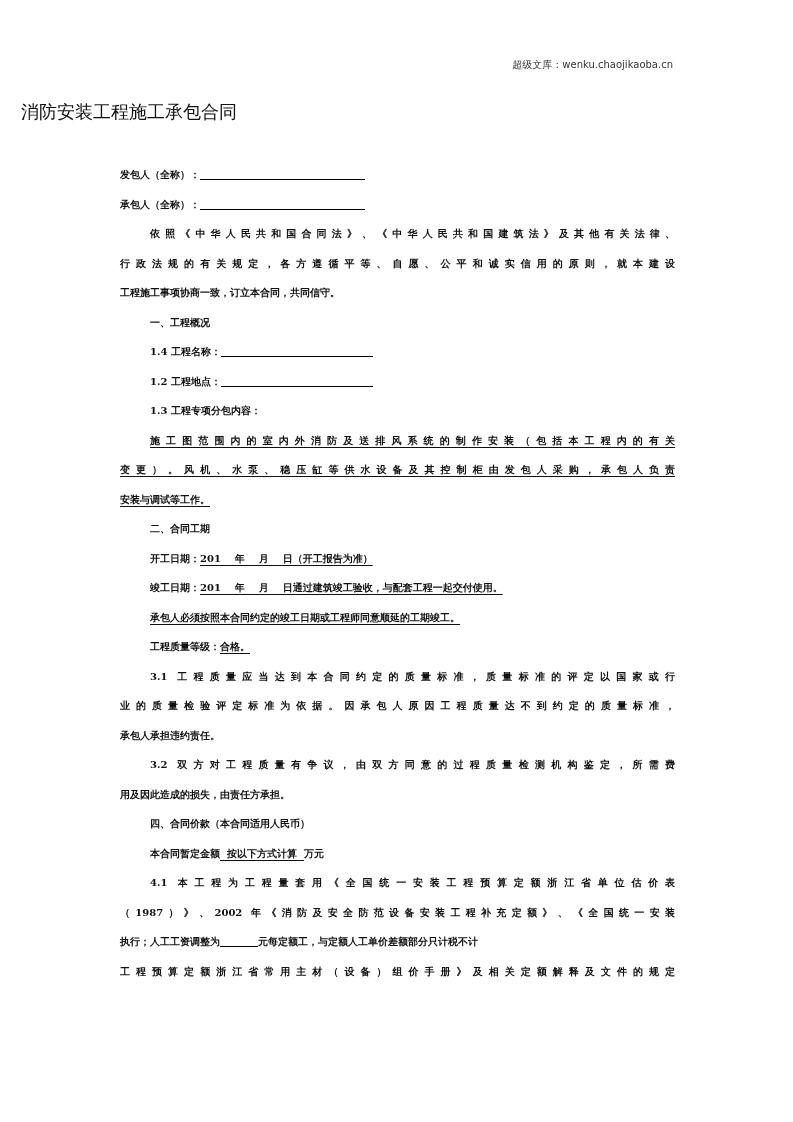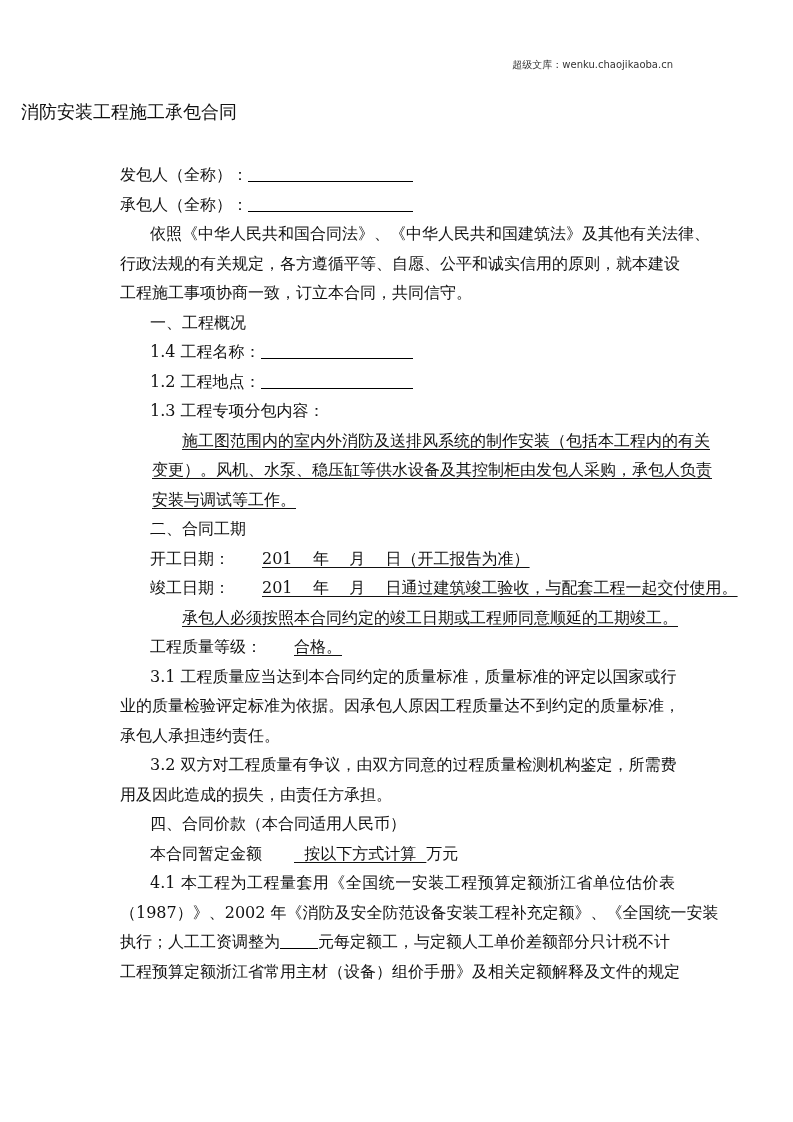--- a/index.html
+++ b/index.html
@@ -1,27 +1,27 @@
 <!DOCTYPE html>
 <html><head>
 <meta charset="utf-8">
 <style>
   html, body { margin: 0; padding: 0; background: #ffffff; }
   body { width: 793px; height: 1122px; position: relative; overflow: hidden;
     font-family: "DejaVu Serif", "Liberation Serif", serif; color: #111; }
   .watermark { position: absolute; top: 58px; right: 120px; font-size: 10px; color: #333;
     font-family: "DejaVu Sans", "Liberation Sans", sans-serif; }
   .title { position: absolute; top: 100px; left: 0; width: 793px; text-align: left; font-size: 18px; margin-left: 21px; }
-  .body { position: absolute; top: 160px; left: 120px; width: 555px; font-size: 16px; }
+  .body { position: absolute; top: 160px; left: 120px; width: 555px; font-size: 10px; font-weight: bold; }
   .line { height: 29.5px; line-height: 29.5px; white-space: nowrap; }
   .indent { padding-left: 30px; }
   .blank { display: inline-block; width: 165px; border-bottom: 1px solid #000; height: 18px; vertical-align: -2px; }
   .blank.short { width: 152px; }
   .blank.tiny { width: 38px; }
-  .u { text-decoration: underline; text-underline-offset: 3px; margin-left: 32px; }
+  .u { text-decoration: underline; text-underline-offset: 3px; }
   .just { text-align: justify; text-align-last: justify; }
 </style>
 </head>
 <body>
 
 <div class="watermark">超级文库：wenku.chaojikaoba.cn</div>
 <div class="title">消防安装工程施工承包合同</div>
 
 <div class="body">
   <div class="line">

